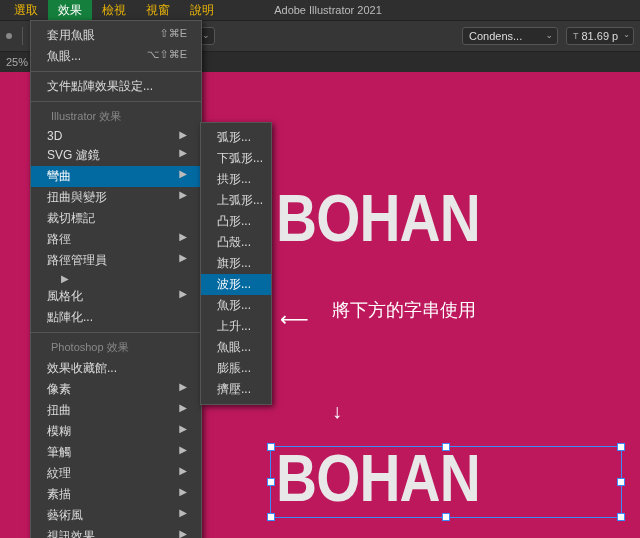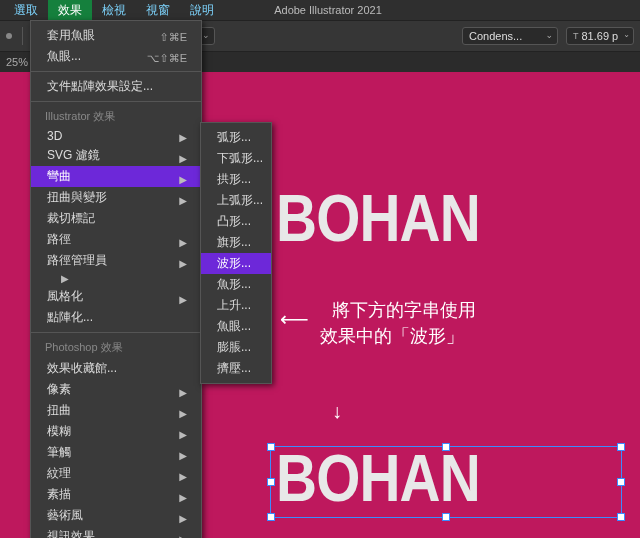--- a/index.html
+++ b/index.html
@@ -1,17 +1,17 @@
 <!DOCTYPE html>
 <html><head>
 <meta charset="utf-8">
 <style>
   html,body{margin:0;padding:0;width:640px;height:538px;background:#000;font-family:"Helvetica Neue",Arial,sans-serif;font-size:12px;color:#ccc;overflow:hidden}
   .menubar{height:20px;background:#2f2f2f;display:flex;align-items:center;padding-left:4px;position:relative;z-index:10}
-  .menubar .mitem{padding:2px 10px;color:#7dd3fc;font-size:12px}
+  .menubar .mitem{padding:2px 10px;color:#eab308;font-size:12px}
   .menubar .mitem.active{background:#15803d;color:#fff}
   .apptitle{position:absolute;left:16px;right:0;text-align:center;color:#bbb;font-size:11px;pointer-events:none}
   .toolbar{height:30px;background:#363636;border-top:1px solid #222;border-bottom:1px solid #222;display:flex;align-items:center;padding:0 6px;gap:8px;position:relative;z-index:5}
   .tb-left{display:flex;align-items:center;gap:6px}
   .tb-dot{width:6px;height:6px;border-radius:50%;background:#888}
   .tb-sep{width:1px;height:18px;background:#555;margin:0 4px}
   .tb-label{color:#ccc;font-size:11px}
   .tb-field{background:#2a2a2a;border:1px solid #555;border-radius:3px;padding:2px 18px 2px 6px;color:#ddd;font-size:11px;position:relative;min-width:90px;display:inline-flex;align-items:center}
   .tb-field .chev{position:absolute;right:4px;top:2px;font-size:9px;color:#aaa}
   .tb-num{background:#2a2a2a;border:1px solid #555;border-radius:3px;padding:2px 14px 2px 6px;color:#ddd;font-size:11px;position:relative;min-width:46px;display:inline-flex;align-items:center}
@@ -26,26 +26,26 @@
   .selbox .h.tl{left:-4px;top:-4px}.selbox .h.tm{left:50%;top:-4px;margin-left:-4px}.selbox .h.tr{right:-4px;top:-4px}
   .selbox .h.ml{left:-4px;top:50%;margin-top:-4px}.selbox .h.mr{right:-4px;top:50%;margin-top:-4px}
   .selbox .h.bl{left:-4px;bottom:-4px}.selbox .h.bm{left:50%;bottom:-4px;margin-left:-4px}.selbox .h.br{right:-4px;bottom:-4px}
   .anno{position:absolute;color:#fff;font-size:18px}
   .anno.arrow1{left:280px;top:237px;font-size:20px}
   .anno.line1{left:332px;top:228px}
   .anno.line2{left:320px;top:254px}
   .anno.arrow2{left:332px;top:330px;font-size:20px}
   
   .menu{position:absolute;background:#3a3a3a;border:1px solid #555;box-shadow:2px 2px 6px rgba(0,0,0,.6);z-index:100;padding:4px 0}
-  .menu .row{display:flex;align-items:flex-end;justify-content:space-between;padding:2px 14px 2px 16px;color:#ddd;font-size:12px;white-space:nowrap}
-  .menu .row.sel{background:#6d28d9;color:#fff}
+  .menu .row{display:flex;align-items:flex-start;justify-content:space-between;padding:2px 14px 2px 16px;color:#ddd;font-size:12px;white-space:nowrap}
+  .menu .row.sel{background:#0369a1;color:#fff}
   .menu .row .sc{color:#aaa;font-size:11px;margin-left:20px}
   .menu .row .ar{margin-left:14px;font-size:10px;color:#bbb}
   .menu .sep{height:1px;background:#555;margin:4px 0}
-  .menu .head{padding:3px 14px;color:#888;font-size:11px}
+  .menu .head{padding:3px 20px;color:#888;font-size:11px}
   .menu1{left:30px;top:20px;width:170px}
   .menu2{left:200px;top:122px;width:70px}
 </style>
 </head>
 <body>
 
 <div class="menubar">
   <span class="apptitle">Adobe Illustrator 2021</span>
   <div class="mitem">選取</div>
   <div class="mitem active">效果</div>
@@ -90,21 +90,20 @@
     <div class="h tm"></div>
     <div class="h tr"></div>
     <div class="h ml"></div>
     <div class="h mr"></div>
     <div class="h bl"></div>
     <div class="h bm"></div>
     <div class="h br"></div>
   </div>
   <div class="anno arrow1">⟵</div>
   <div class="anno line1">將下方的字串使用</div>
-  <div class="anno line2">效果中的「波形」</div>
   <div class="anno arrow2">↓</div>
 </div>
 
 <div class="menu menu1">
   <div class="row">
     <span>套用魚眼</span>
     <span class="sc">⇧⌘E</span>
   </div>
   <div class="row">
     <span>魚眼...</span>
@@ -203,20 +202,23 @@
   <div class="row">
       <span>拱形...</span>
     </div>
   <div class="row">
       <span>上弧形...</span>
     </div>
   <div class="row">
       <span>凸形...</span>
     </div>
   <div class="row">
+      <span>凸殼...</span>
+    </div>
+  <div class="row">
       <span>旗形...</span>
     </div>
   <div class="row sel">
       <span>波形...</span>
     </div>
   <div class="row">
       <span>魚形...</span>
     </div>
   <div class="row">
       <span>上升...</span>

